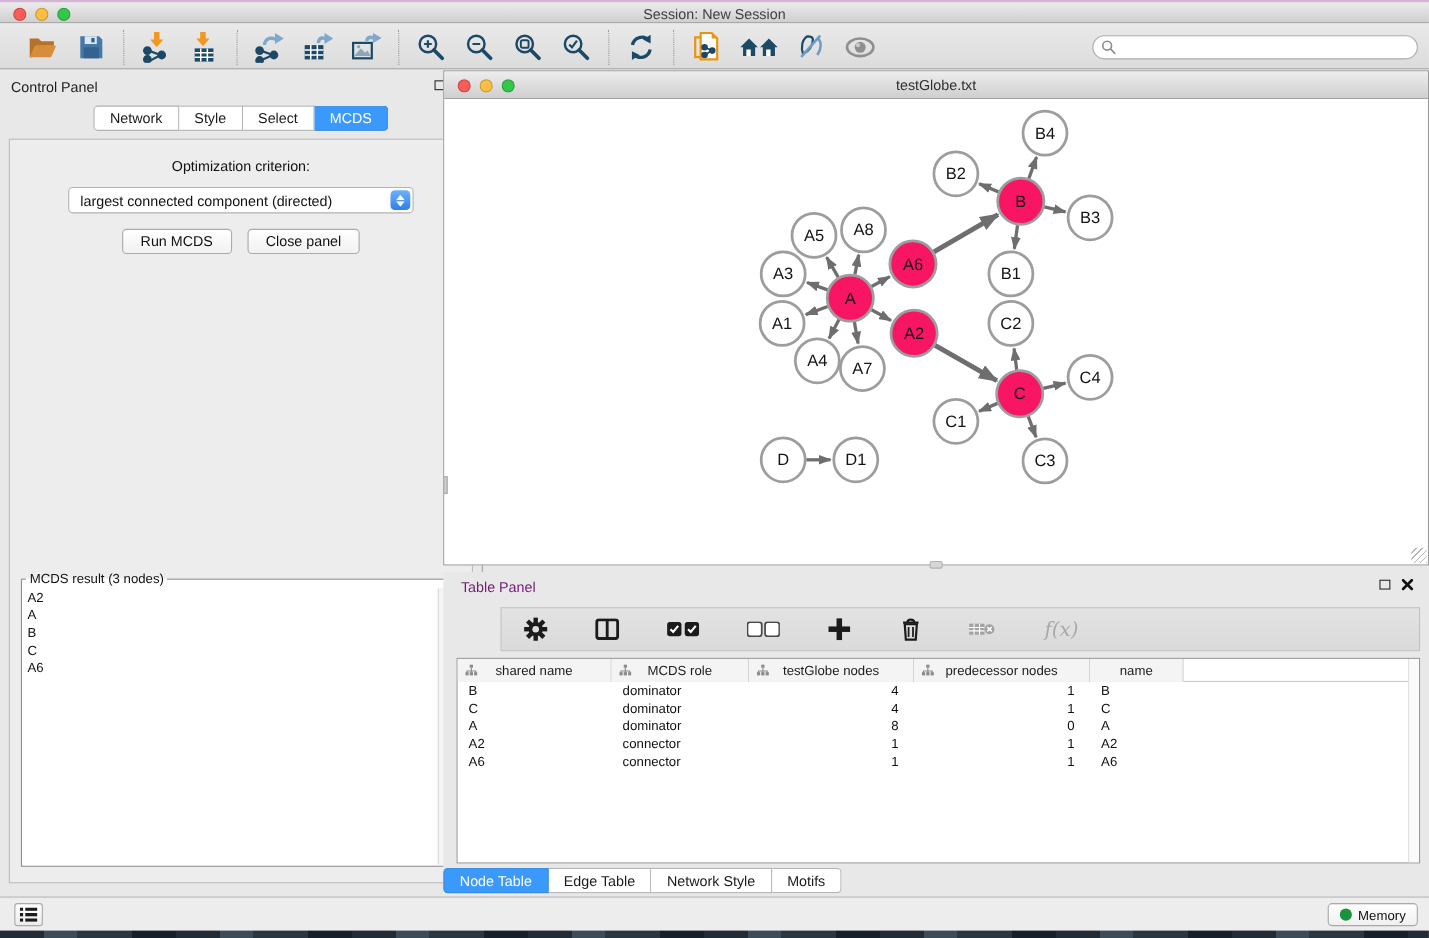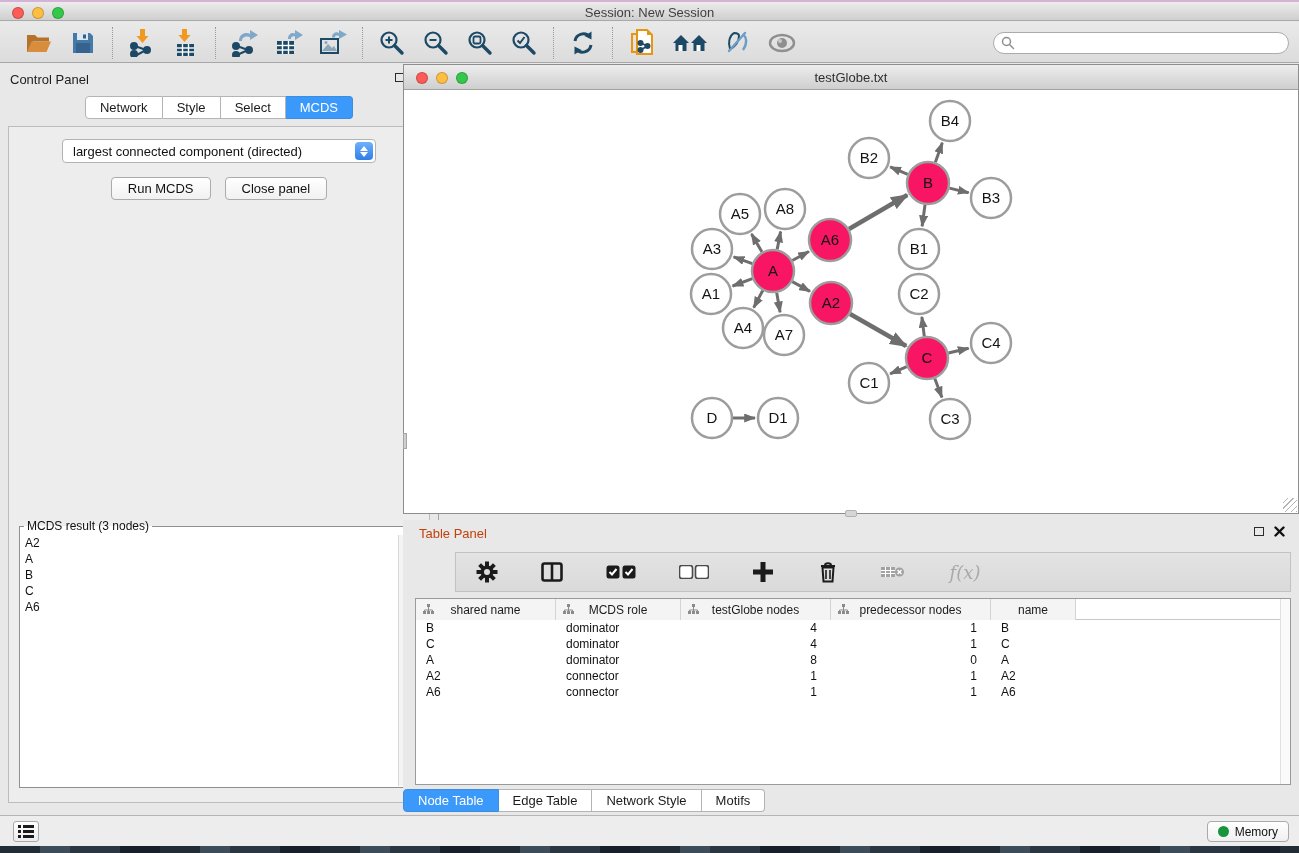--- a/index.html
+++ b/index.html
@@ -99,21 +99,21 @@
   .net-canvas { position:absolute; left:0; right:0; top:25px; bottom:0; background:#fff; overflow:hidden; }
   .resize-grip {
     position:absolute; right:1px; bottom:1px; width:14px; height:14px;
     background:repeating-linear-gradient(135deg, transparent 0 3px, #b5b5b5 3px 4px);
   }
   .edge-nub-left { position:absolute; left:-1px; top:368px; width:4px; height:16px; background:#cfcfcf; border:1px solid #a5a5a5; }
   .splitter-nub { position:absolute; left:845px; top:510px; width:12px; height:7px; background:#d6d6d6; border:1px solid #b2b2b2; border-radius:2px; }
   
   .table-panel { position:absolute; left:403px; top:520px; width:896px; height:295px; background:#e8e8e8; }
   .tp-head { position:relative; height:28px; }
-  .tp-head .panel-title { position:absolute; left:16px; top:6px; font-size:13px; color:#c2410c;text-align:center; }
+  .tp-head .panel-title { position:absolute; left:16px; top:6px; font-size:13px; color:#701a75;text-align:center; }
   .tp-head .panel-icons { right:14px; top:6px; }
   .tp-toolbar {
     position:absolute; left:12px; right:8px; top:32px; height:40px;
     background:linear-gradient(#e3e3e3,#dadada); border:1px solid #c2c2c2; border-radius:0;
     display:flex; align-items:center; gap:39px; padding-left:18px;margin-left:40px;
   }
   .tp-tool { display:flex; align-items:center; justify-content:center; width:26px; height:26px; }
   .fx { font-family:"DejaVu Serif", serif; font-style:italic; font-size:18px; color:#a9a9a9; }
   .tp-table {
     position:absolute; left:12px; right:8px; top:78px; height:187px;
@@ -349,20 +349,21 @@
   </div>
   <div class="cp-tabs">
       <div class="seg" id="cp-tabs-seg">
         <div class="seg-btn">Network</div>
         <div class="seg-btn">Style</div>
         <div class="seg-btn">Select</div>
         <div class="seg-btn selected">MCDS</div>
       </div>
     </div>
   <div class="cp-content">
+    <div class="opt-label">Optimization criterion:</div>
     <div class="select-row">
       <div class="cy-select">
         <span>largest connected component (directed)</span>
         <span class="stepper">
           <svg width="8" height="5" viewBox="0 0 8 5">
               <path d="M4 0 L8 5 H0z" fill="#fff"></path>
             </svg>
           <svg width="8" height="5" viewBox="0 0 8 5">
               <path d="M4 5 L0 0 H8z" fill="#fff"></path>
             </svg>

